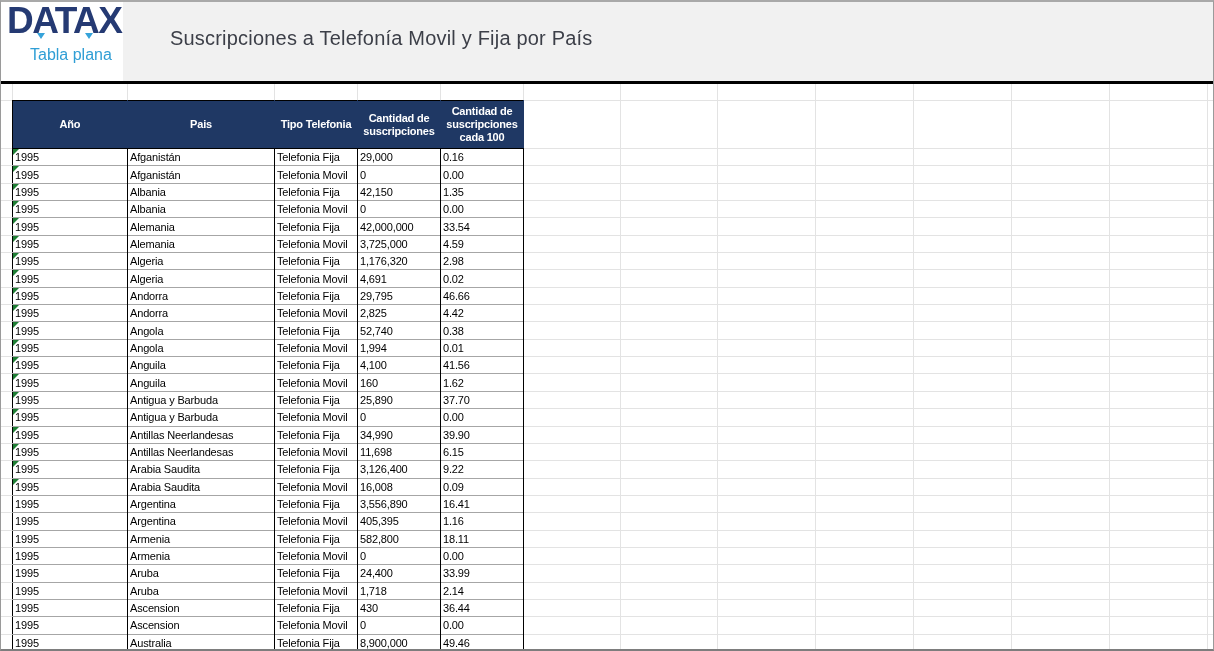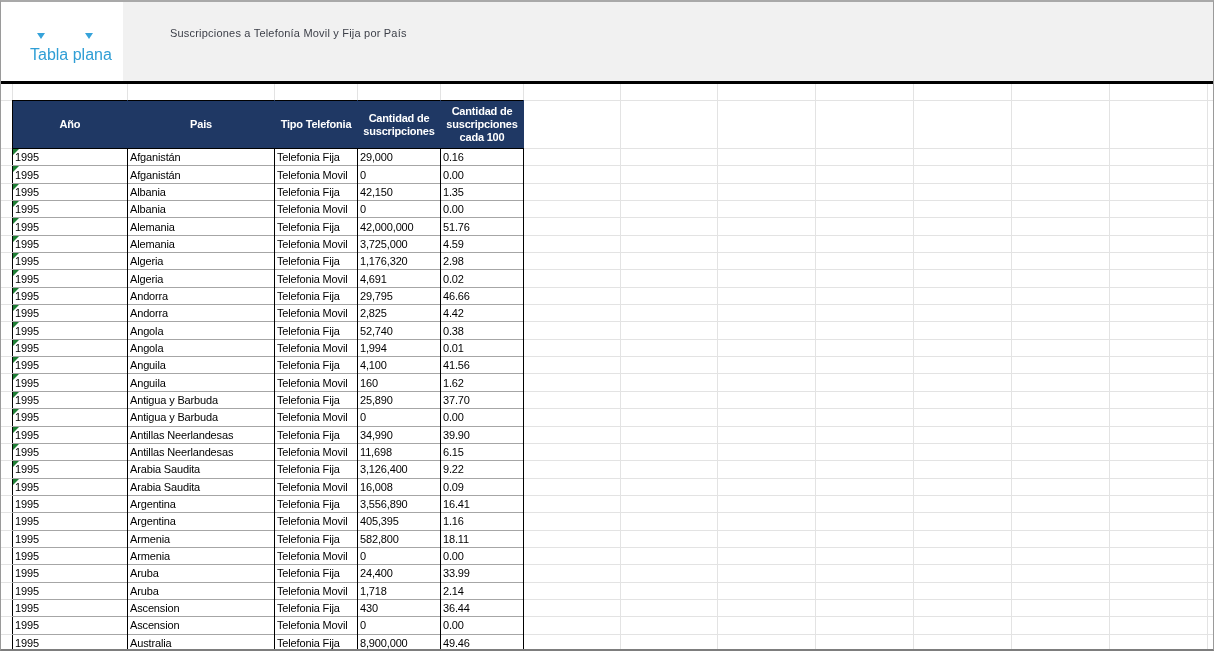--- a/index.html
+++ b/index.html
@@ -19,21 +19,21 @@
   .logo-box { position:absolute; left:0; top:0; width:123px; height:81px; background:#ffffff; }
   .logo-text {
     position:absolute; left:7px; top:0px;
     font-size:37px; font-weight:bold; letter-spacing:-1.5px; color:#253a73;
   }
   .logo-mark { position:absolute; width:0; height:0;
     border-left:4px solid transparent; border-right:4px solid transparent; border-top:6px solid #36a3da; }
   .mark-1 { left:37px; top:33px; }
   .mark-2 { left:85px; top:33px; }
   .logo-tagline { position:absolute; left:30px; top:46px; font-size:16px; color:#2f9ed5; }
-  .report-title { position:absolute; left:170px; top:27px; font-size:11px; color:#3c3f48; letter-spacing:0.2px; }
+  .report-title { position:absolute; left:170px; top:27px; font-size:20px; color:#3c3f48; letter-spacing:0.2px; }
   
   .sheet { position:absolute; left:0; top:84px; width:1214px; height:567px; background:#fff; z-index:1; }
   .gl { position:absolute; background:#e3e3e3; z-index:1; }
   
   table.data {
     position:absolute; left:12px; top:100px; width:511px; z-index:2;
     border-collapse:collapse; table-layout:fixed;
     font-size:11px; letter-spacing:-0.15px; color:#000;
   }
   table.data th {
@@ -102,20 +102,21 @@
       <div class="gl" style="left: 12px; top: 0px; width: 1px; height: 16px;"></div>
       <div class="gl" style="left: 127px; top: 0px; width: 1px; height: 16px;"></div>
       <div class="gl" style="left: 274px; top: 0px; width: 1px; height: 16px;"></div>
       <div class="gl" style="left: 357px; top: 0px; width: 1px; height: 16px;"></div>
       <div class="gl" style="left: 440px; top: 0px; width: 1px; height: 16px;"></div>
       <div class="gl" style="left: 523px; top: 0px; width: 1px; height: 16px;"></div>
     </div>
 
   <div class="banner">
     <div class="logo-box">
+      <div class="logo-text">DATAX</div>
       <div class="logo-mark mark-1"></div>
       <div class="logo-mark mark-2"></div>
       <div class="logo-tagline">Tabla plana</div>
     </div>
     <div class="report-title">Suscripciones a Telefonía Movil y Fija por País</div>
   </div>
   <div class="banner-rule"></div>
 
   <table class="data">
     <colgroup>
@@ -161,21 +162,21 @@
       <td class="c-country">Albania</td>
       <td class="c-type">Telefonia Movil</td>
       <td class="c-subs">0</td>
       <td class="c-per100">0.00</td>
     </tr>
         <tr class="has-marker">
       <td class="c-year"><span class="err-marker"></span><span class="yv">1995</span></td>
       <td class="c-country">Alemania</td>
       <td class="c-type">Telefonia Fija</td>
       <td class="c-subs">42,000,000</td>
-      <td class="c-per100">51.76</td>
+      <td class="c-per100">33.54</td>
     </tr>
         <tr class="has-marker">
       <td class="c-year"><span class="err-marker"></span><span class="yv">1995</span></td>
       <td class="c-country">Alemania</td>
       <td class="c-type">Telefonia Movil</td>
       <td class="c-subs">3,725,000</td>
       <td class="c-per100">4.59</td>
     </tr>
         <tr class="has-marker">
       <td class="c-year"><span class="err-marker"></span><span class="yv">1995</span></td>

